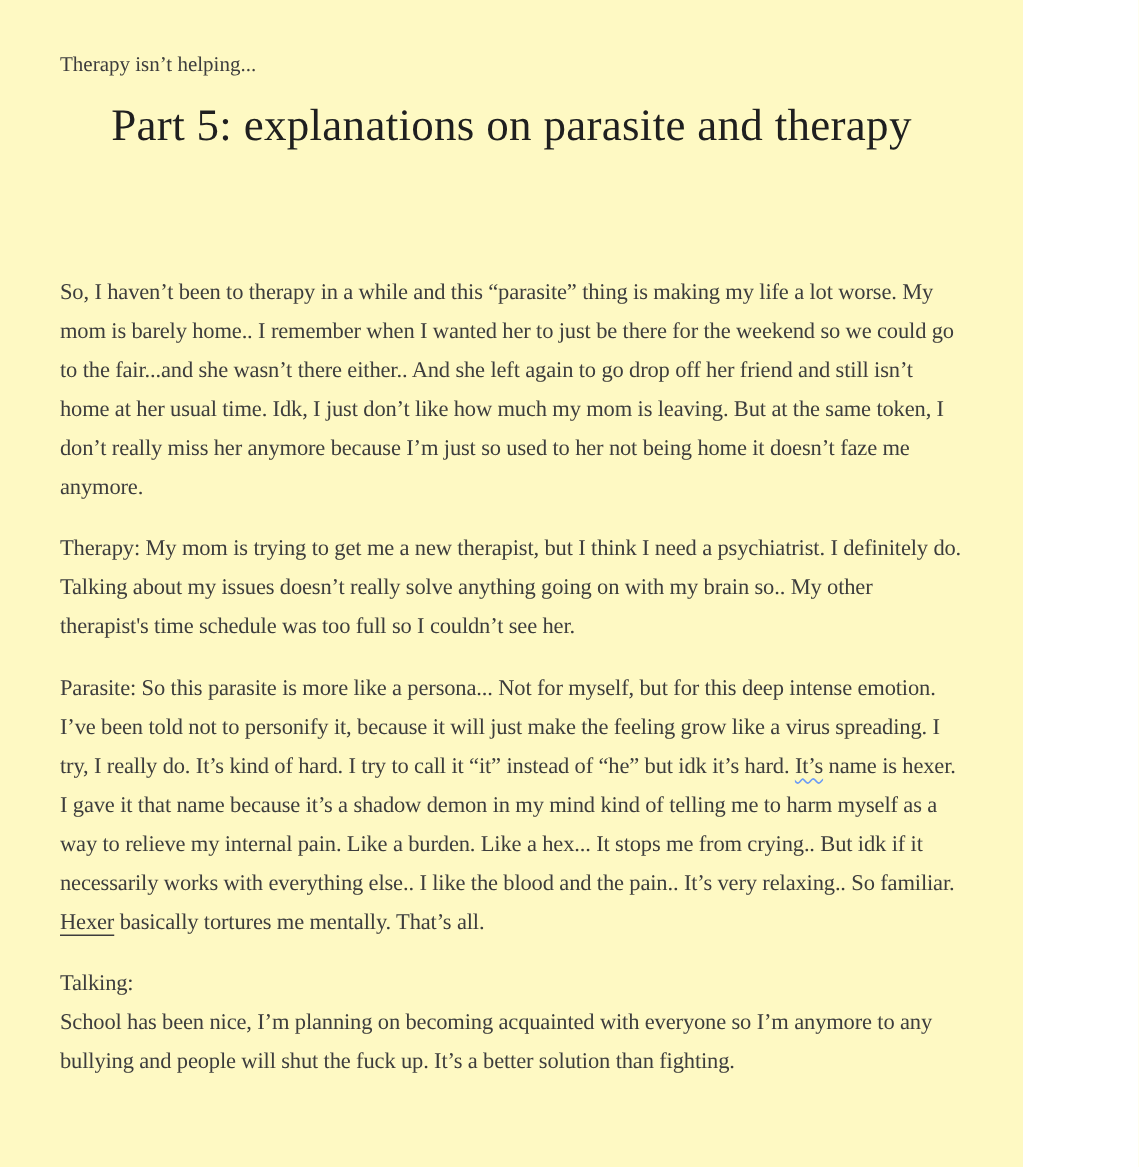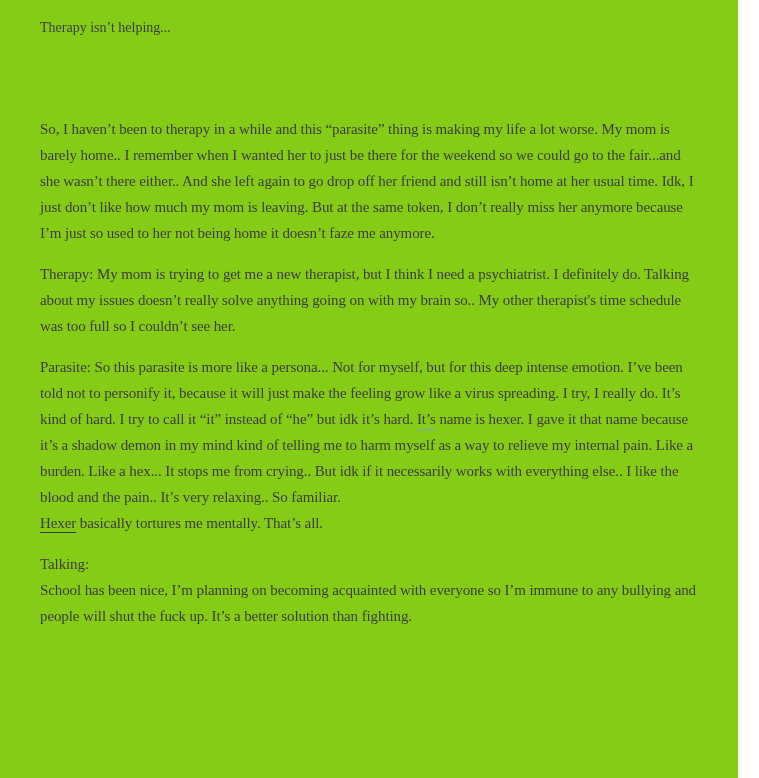--- a/index.html
+++ b/index.html
@@ -2,25 +2,25 @@
 <html><head>
 <meta charset="utf-8">
 <style>
   html, body {
     margin: 0;
     padding: 0;
     background: #ffffff;
   }
   .page {
     position: relative;
-    width: 738px;
+    width: 682px;
     height: 778px;
-    background: #84cc16;
+    background: #fef9c3;
     box-sizing: border-box;
-    padding: 20px 40px 0 40px;
+    padding: 36px 40px 0 40px;
     overflow: hidden;
     font-family: "Liberation Serif", "DejaVu Serif", serif;
   }
   .note {
     font-size: 14px;
     line-height: 1.15;
     color: #3d3d3d;
   }
   .title {
     font-size: 30px;
@@ -64,24 +64,25 @@
     text-underline-offset: 4px;
     text-decoration: underline;
   }
 </style>
 </head>
 <body>
 
 <div class="page">
   <div class="note">Therapy isn’t helping...</div>
 
+  <h1 class="title">Part 5: explanations on parasite and therapy</h1>
 
 
   <div class="doc-body">
     <p>So, I haven’t been to therapy in a while and this “parasite” thing is making my life a lot worse. My mom is barely home.. I remember when I wanted her to just be there for the weekend so we could go to the fair...and she wasn’t there either.. And she left again to go drop off her friend and still isn’t home at her usual time. Idk, I just don’t like how much my mom is leaving. But at the same token, I don’t really miss her anymore because I’m just so used to her not being home it doesn’t faze me anymore.</p>
 
     <p>Therapy: My mom is trying to get me a new therapist, but I think I need a psychiatrist. I definitely do. Talking about my issues doesn’t really solve anything going on with my brain so.. My other therapist's time schedule was too full so I couldn’t see her.</p>
 
     <p><span>Parasite: So this parasite is more like a persona... Not for myself, but for this deep intense emotion. I’ve been told not to personify it, because it will just make the feeling grow like a virus spreading. I try, I really do. It’s kind of hard. I try to call it “it” instead of “he” but idk it’s hard. </span><span class="grammar-mark">It’s</span><span> name is hexer. I gave it that name because it’s a shadow demon in my mind kind of telling me to harm myself as a way to relieve my internal pain. Like a burden. Like a hex... It stops me from crying.. But idk if it necessarily works with everything else.. I like the blood and the pain.. It’s very relaxing.. So familiar.</span><br><span class="spell-mark">Hexer</span><span> basically tortures me mentally. That’s all.</span></p>
 
-    <p><span>Talking:</span><br><span>School has been nice, I’m planning on becoming acquainted with everyone so I’m immune to any bullying and people will shut the fuck up. It’s a better solution than fighting.</span></p>
+    <p><span>Talking:</span><br><span>School has been nice, I’m planning on becoming acquainted with everyone so I’m anymore to any bullying and people will shut the fuck up. It’s a better solution than fighting.</span></p>
   </div>
 </div>
 
 </body></html>

